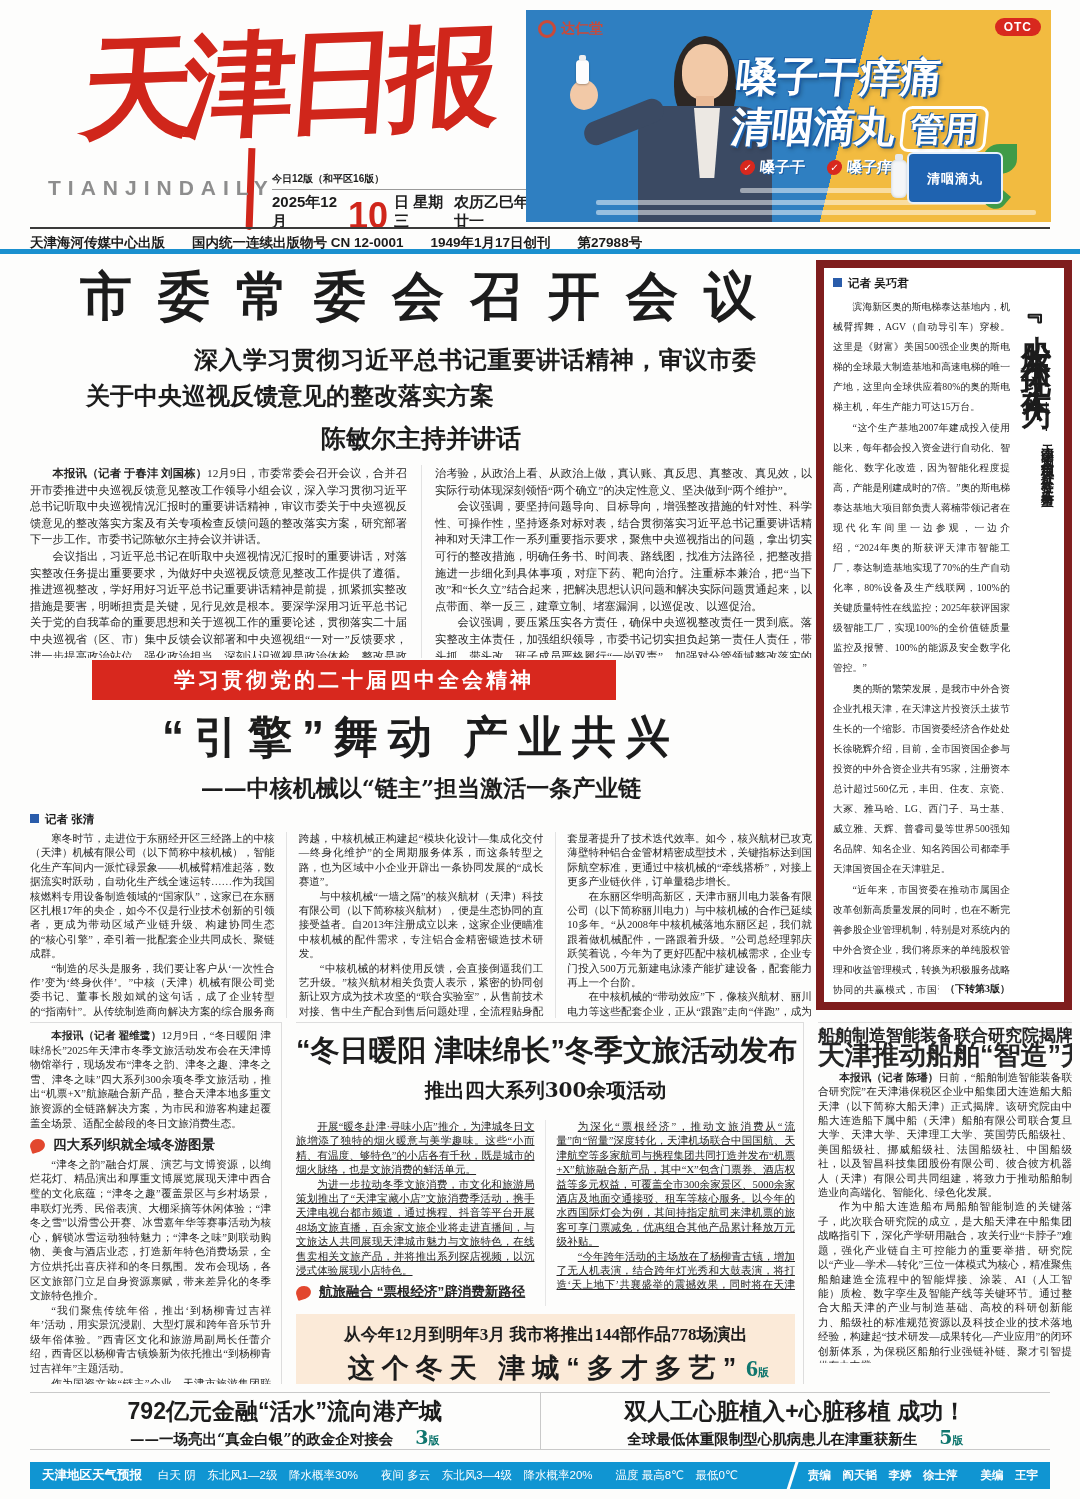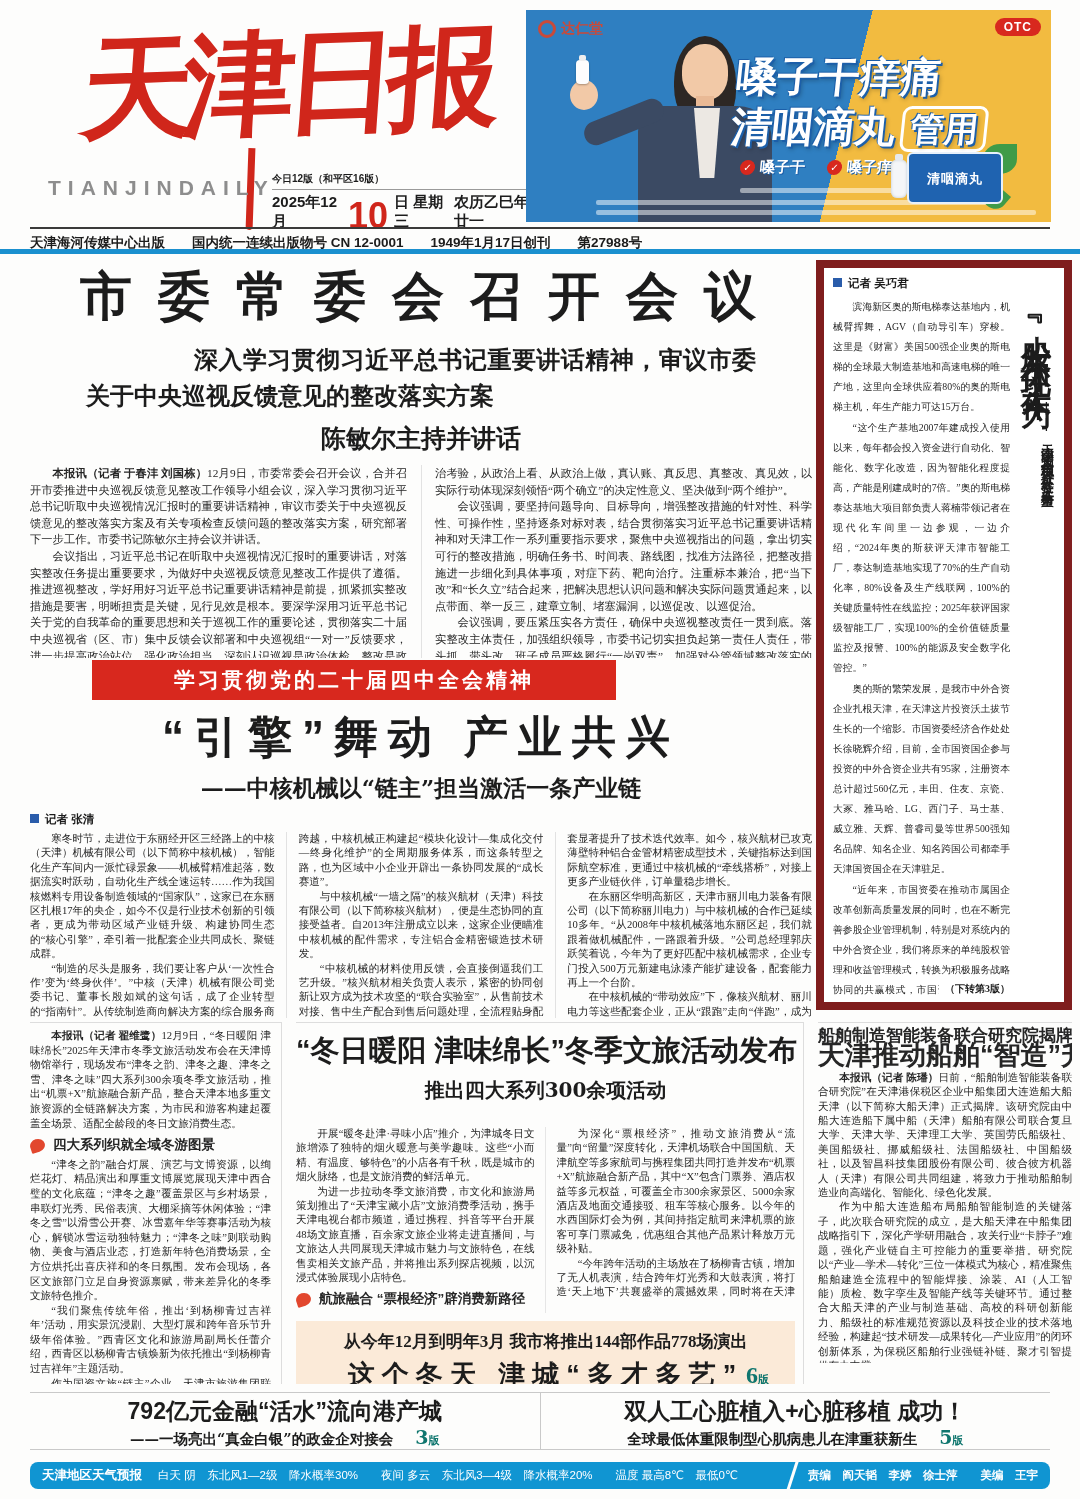--- a/index.html
+++ b/index.html
@@ -132,21 +132,21 @@
     font-size:10.6px; line-height:14.6px; color:#262626; }
   .sec-subhead { display:flex; align-items:center; font-weight:bold; font-size:13.5px;
     margin:7px 0 5px; font-family:"Liberation Sans","DejaVu Sans",sans-serif; }
   .leaf-icon { width:15px; height:13px; background:#e2472e; border-radius:60% 60% 60% 12%;
     transform:rotate(-18deg); margin-right:8px; flex:0 0 auto; }
   #bottom-middle { left:296px; width:508px; border-right:1px solid #ddd; padding-right:8px; }
   .bm-headline { text-align:center; font-weight:bold; font-size:29px; margin-top:2px; white-space:nowrap; }
   .bm-subtitle { text-align:center; font-weight:bold; font-size:20px; margin-top:6px;
     font-family:"DejaVu Serif",serif; }
   .bm-body { height:186px; overflow:hidden; column-count:2; column-gap:22px;
-    column-rule:1px solid #e6e6e6; font-size:10.6px; line-height:14.4px; color:#262626; margin-top:23px; }
+    column-rule:1px solid #e6e6e6; font-size:10.6px; line-height:14.4px; color:#262626; margin-top:16px;text-decoration:underline; }
   .bm-banner { margin-top:8px; background:#fbead8; text-align:center; padding:9px 0 8px;
     position:relative; }
   .bm-banner-l1 { font-weight:bold; font-size:17px; }
   .bm-banner-l2 { font-weight:bold; font-size:27px; letter-spacing:7px; margin-top:4px; }
   .page-ref { color:#0f766e; font-weight:bold; }
   .bm-banner .page-ref { position:absolute; right:26px; bottom:12px; font-size:24px; }
   .page-ref .pg-suffix { font-size:11px; }
   #bottom-right { left:818px; width:254px; font-size:10.6px; line-height:14.4px; color:#262626; }
   .br-kicker { text-align:center; font-weight:bold; font-size:17px; white-space:nowrap; }
   .br-headline { text-align:center; font-weight:bold; font-size:27px; margin:5px 0 8px; white-space:nowrap; }
@@ -158,21 +158,21 @@
   .brief { flex:1; text-align:center; padding-top:5px; }
   .brief + .brief { border-left:1px solid #c9c9c9; }
   .brief-title { font-weight:bold; font-size:23px; line-height:26px; }
   .brief-subrow { margin-top:2px; font-weight:bold; font-size:14.5px;
     font-family:"DejaVu Serif",serif; }
   .brief-subrow .page-ref { font-size:19px; margin-left:22px; }
 
   
   #weather { position:absolute; left:30px; top:1462px; width:1020px; height:27px;
     background:#1095d2; color:#fff; display:flex; align-items:center; padding:0 12px;
-    font-size:11.5px; white-space:nowrap;border-radius:8px; }
+    font-size:11.5px; white-space:nowrap; }
   .w-label { font-weight:bold; font-size:12.5px; margin-right:16px; }
   .w-items { flex:1; overflow:hidden; }
   .w-gap { width:3px; height:34px; background:#fdfdfc; transform:rotate(18deg); margin:0 14px; flex:0 0 auto; }
   .w-editors { font-weight:bold; }
 </style>
 </head>
 <body>
 
 <div id="page">
 

